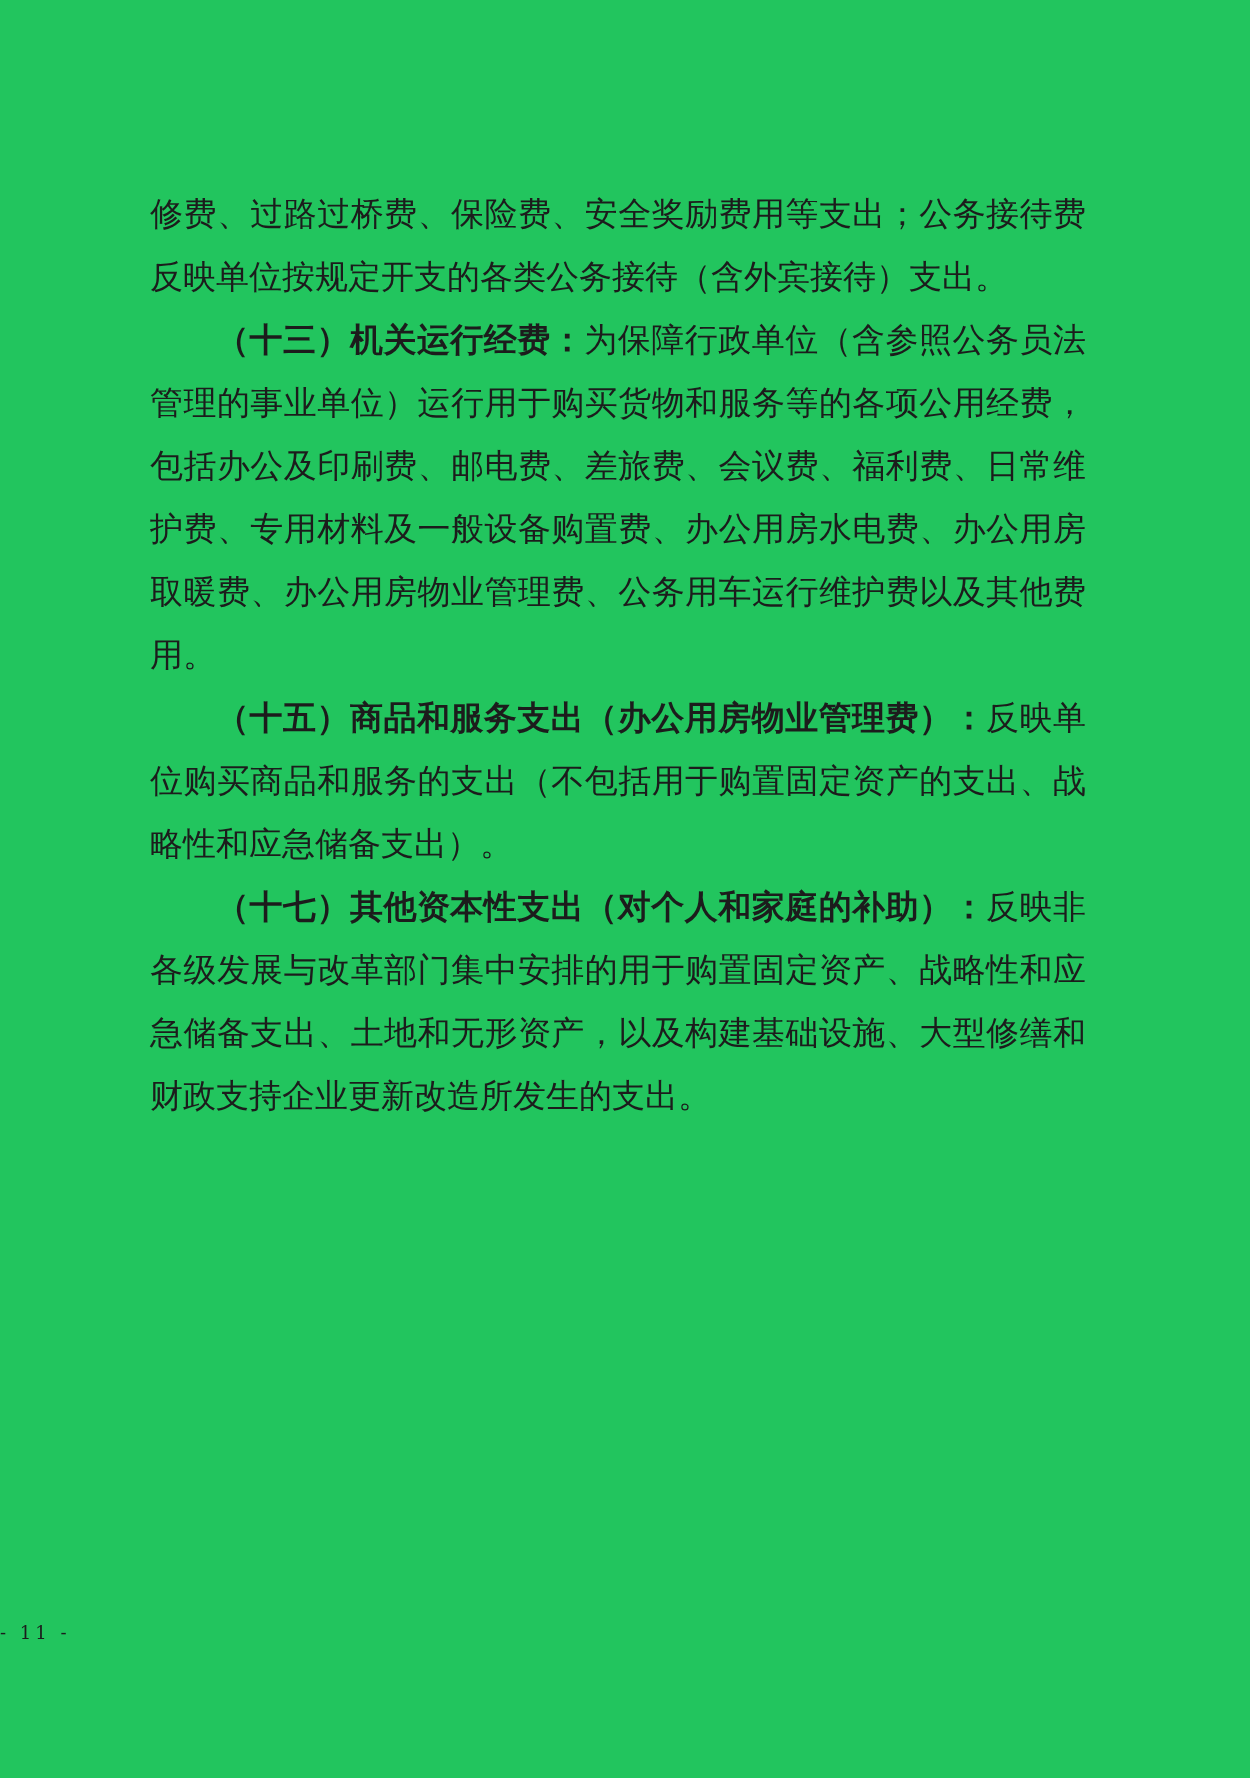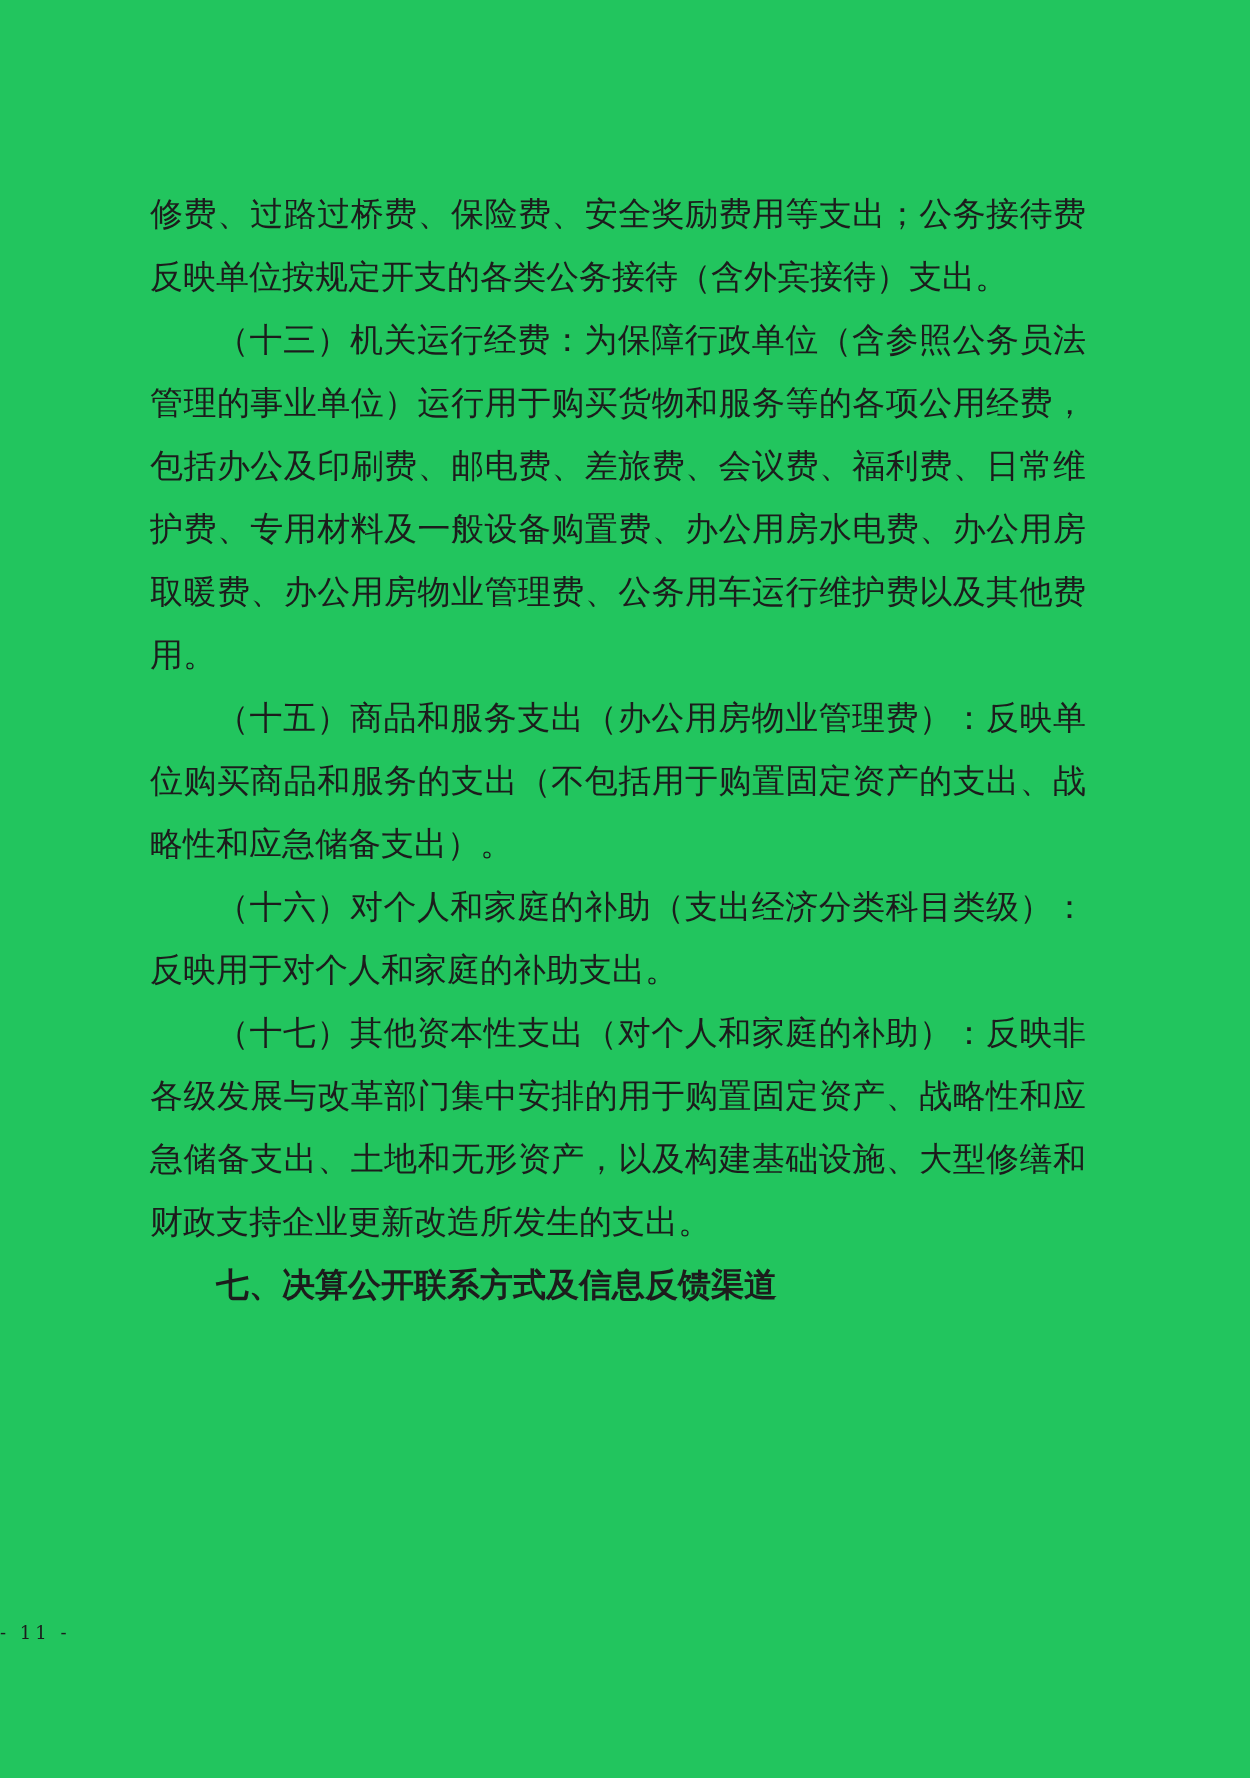--- a/index.html
+++ b/index.html
@@ -27,21 +27,21 @@
   }
   .para {
     margin: 0;
     padding: 0;
     text-indent: 2em;
   }
   .para.no-indent {
     text-indent: 0;
   }
   .lead {
-    font-weight: normal;
+    font-weight: bold;
   }
   .section-heading {
     margin: 0;
     padding: 0;
     text-indent: 2em;
     font-family: "DejaVu Sans", "Liberation Sans", sans-serif;
     font-weight: bold;
     font-size: 33px;
     line-height: 63px;
     text-align: left;
@@ -62,22 +62,20 @@
 <div class="page">
   <div class="content">
 
     <p class="para no-indent"><span>修费、过路过桥费、保险费、安全奖励费用等支出；公务接待费反映单位按规定开支的各类公务接待（含外宾接待）支出。</span></p>
 
     <p class="para"><span class="lead">（十三）机关运行经费：</span><span>为保障行政单位（含参照公务员法管理的事业单位）运行用于购买货物和服务等的各项公用经费，包括办公及印刷费、邮电费、差旅费、会议费、福利费、日常维护费、专用材料及一般设备购置费、办公用房水电费、办公用房取暖费、办公用房物业管理费、公务用车运行维护费以及其他费用。</span></p>
 
 
     <p class="para"><span class="lead">（十五）商品和服务支出（办公用房物业管理费）：</span><span>反映单位购买商品和服务的支出（不包括用于购置固定资产的支出、战略性和应急储备支出）。</span></p>
 
-    <p class="para"><span class="lead">（十六）对个人和家庭的补助（支出经济分类科目类级）：</span><span>反映用于对个人和家庭的补助支出。</span></p>
 
     <p class="para"><span class="lead">（十七）其他资本性支出（对个人和家庭的补助）：</span><span>反映非各级发展与改革部门集中安排的用于购置固定资产、战略性和应急储备支出、土地和无形资产，以及构建基础设施、大型修缮和财政支持企业更新改造所发生的支出。</span></p>
 
-    <p class="section-heading">七、决算公开联系方式及信息反馈渠道</p>
 
   </div>
 
   <div class="footer">- 11 -</div>
 </div>
 
 </body></html>

